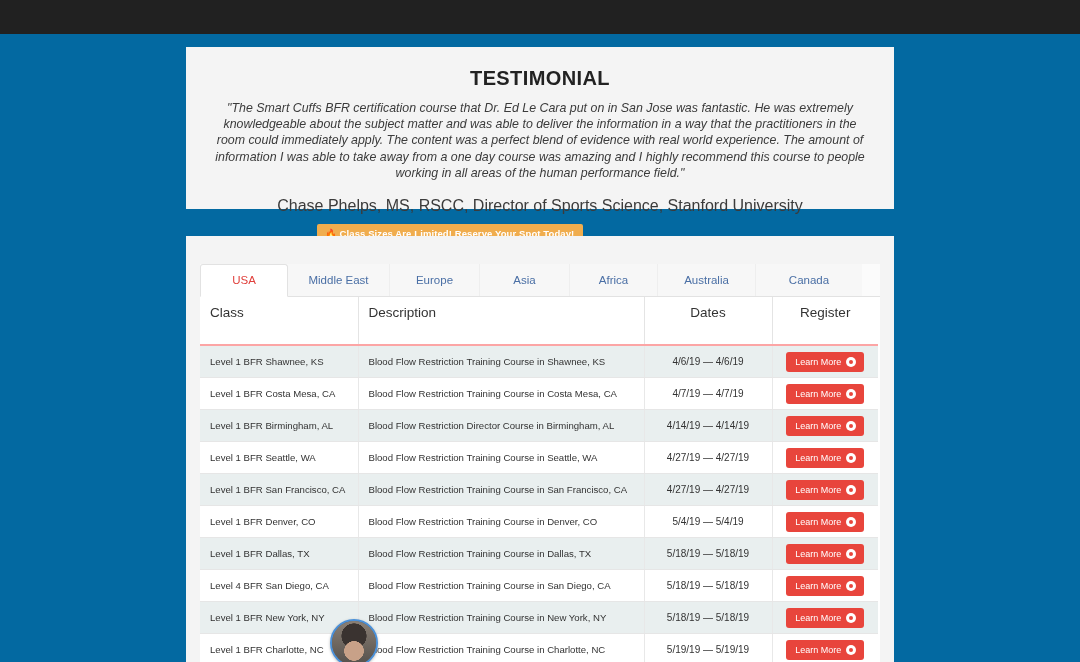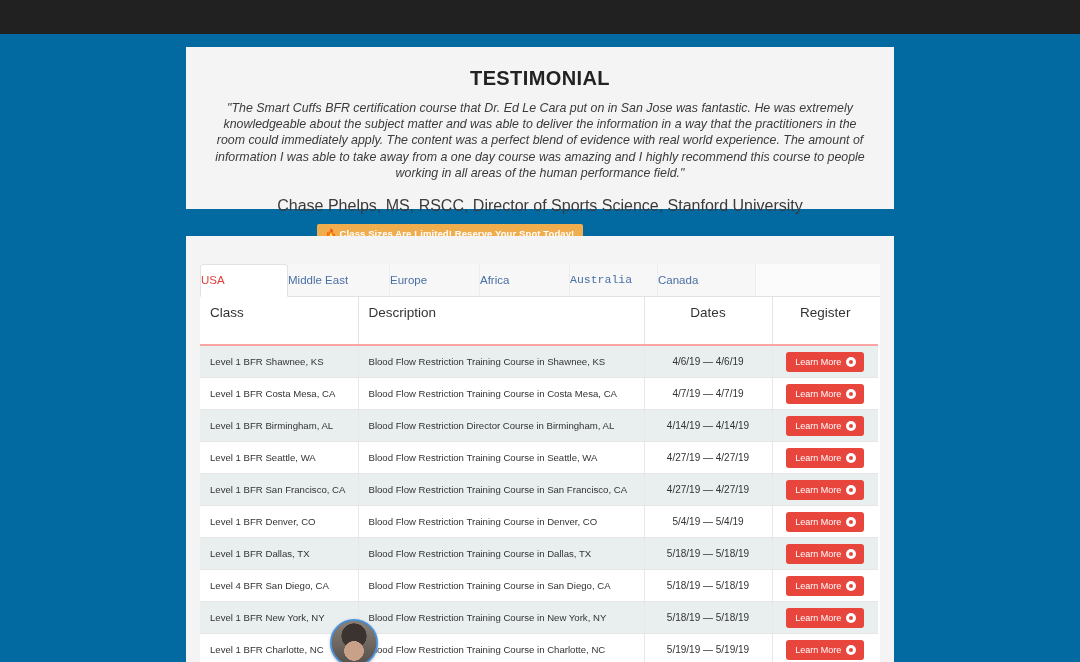--- a/index.html
+++ b/index.html
@@ -114,42 +114,42 @@
   .tabs {
     display: flex;
     height: 33px;
     border-bottom: 1px solid #e2e2e2;
     background: #fbfbfb;
     box-sizing: border-box;
   }
   .tab {
     flex: 0 0 auto;
     width: 88px;
-    text-align: left;
+    text-align: center;
     line-height: 32px;
     font-size: 11.5px;
     color: #4a6fa5;
     box-sizing: border-box;
     cursor: pointer;
     background: #f7f7f7;
     border-right: 1px solid #eeeeee;
   }
   .tab.active {
     color: #e0403c;
     background: #ffffff;
     border: 1px solid #e2e2e2;
     border-bottom: 1px solid #ffffff;
     border-radius: 3px 3px 0 0;
     margin-bottom: -1px;
     line-height: 31px;
   }
   .tab:nth-child(2) { width: 102px; }
   .tab:nth-child(3) { width: 90px; }
   .tab:nth-child(4) { width: 90px; }
-  .tab:nth-child(5) { width: 88px; font-family: Liberation Mono, monospace; }
+  .tab:nth-child(5) { width: 88px; }
   .tab:nth-child(6) { width: 98px; }
   .tab:nth-child(7) { width: 106px; border-right: none; }
 
   
   table.schedule {
     width: 678px;
     border-collapse: collapse;
     table-layout: fixed;
   }
   table.schedule th {
@@ -272,20 +272,21 @@
     <span class="promo-banner"><span class="fire">🔥</span><span>Class Sizes Are Limited! Reserve Your Spot Today!</span></span>
   </div>
 
   <section class="schedule-card">
     <div class="schedule-inner">
 
       <div class="tabs">
         <div class="tab active">USA</div>
         <div class="tab">Middle East</div>
         <div class="tab">Europe</div>
+        <div class="tab">Asia</div>
         <div class="tab">Africa</div>
         <div class="tab">Australia</div>
         <div class="tab">Canada</div>
       </div>
 
       <table class="schedule">
         <colgroup>
           <col class="w-class">
             <col class="w-desc">
             <col class="w-dates">

